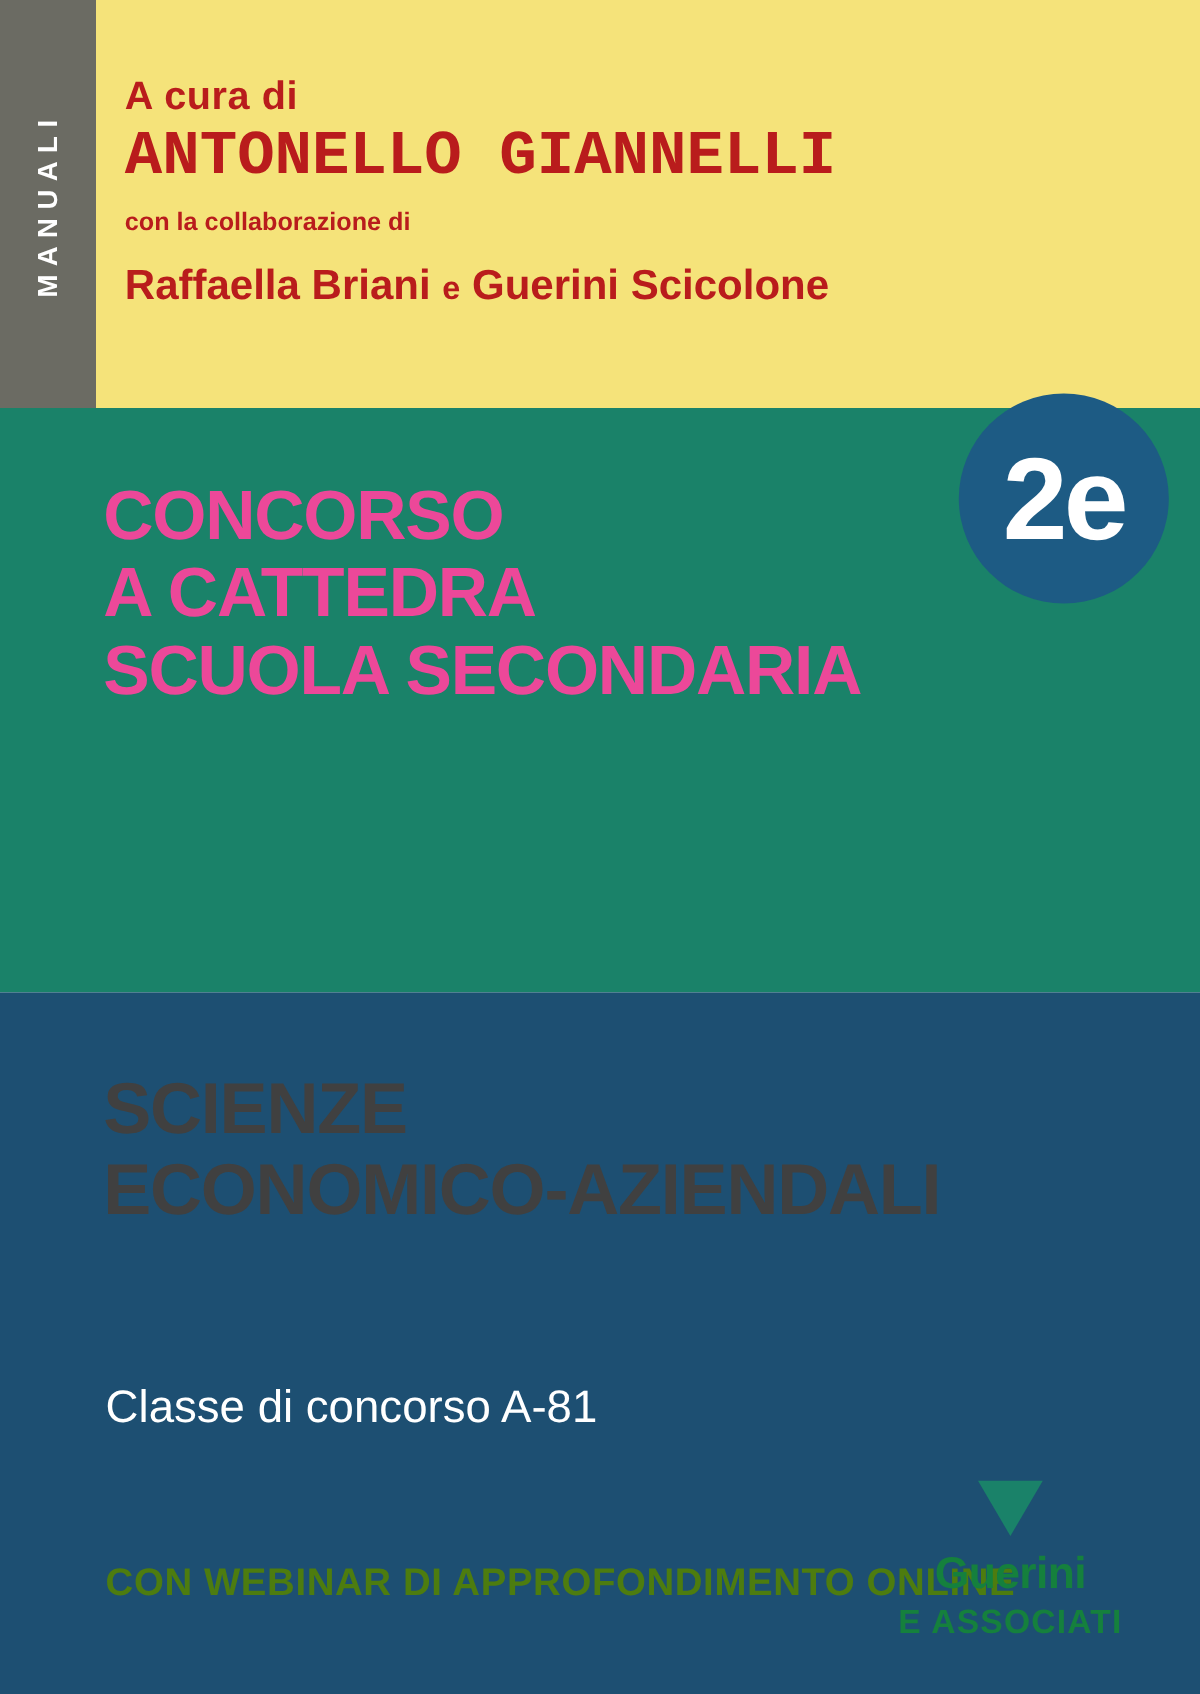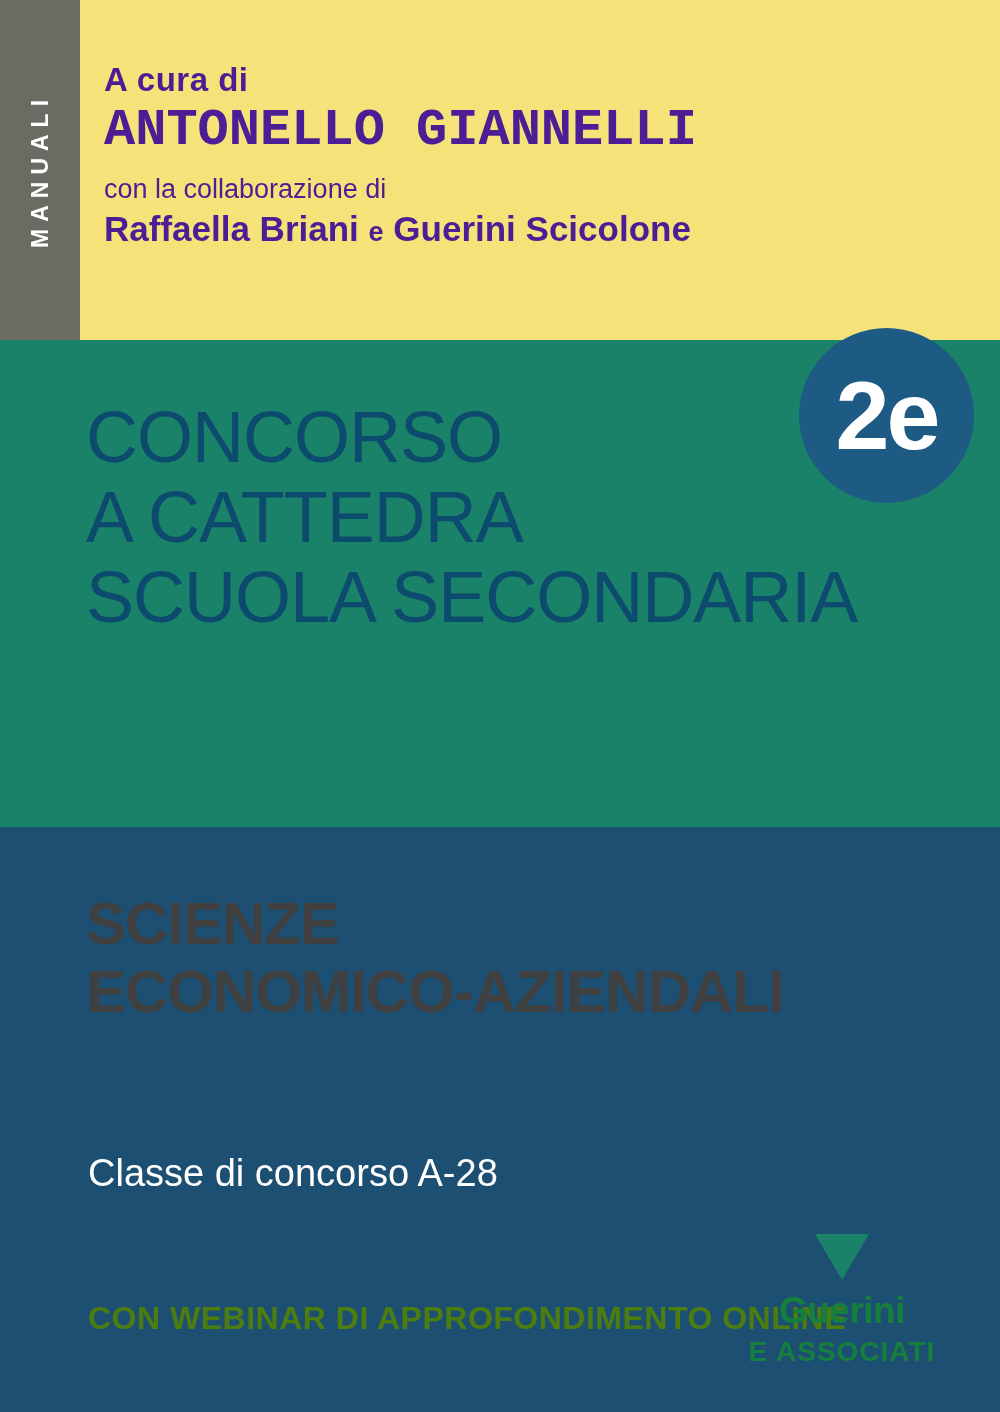--- a/index.html
+++ b/index.html
@@ -46,43 +46,43 @@
     align-items: center;
     justify-content: center;
     writing-mode: vertical-rl;
     transform: rotate(180deg);
   }
   .editor-block {
     position: absolute;
     left: 104px;
     top: 62px;
     width: 860px;
-    color: #4c1d95;
+    color: #b91c1c;
   }
   .editor-pre {
     font-size: 33px;
     font-weight: bold;
     letter-spacing: 0.5px;
     line-height: 1.1;
     margin-bottom: 6px;
   }
   .editor-name {
     font-size: 52px;
     font-weight: bold;
     letter-spacing: 0px;
     line-height: 1.05;
     margin-bottom: 14px;
     white-space: nowrap;
     font-family: Liberation Mono, monospace;
   }
   .collab-pre {
-    font-size: 27px;
-    font-weight: normal;
+    font-size: 21px;
+    font-weight: bold;
     line-height: 1.2;
-    margin-bottom: 4px;
+    margin-bottom: 20px;
   }
   .collab-names {
     font-size: 35px;
     font-weight: bold;
     line-height: 1.15;
     white-space: nowrap;
   }
   .collab-names .small-e {
     font-size: 27px;
     font-weight: bold;
@@ -94,23 +94,23 @@
     left: 0; top: 340px;
     width: 1000px;
     height: 487px;
     background: #1a8269;
   }
   .main-title {
     position: absolute;
     left: 86px;
     top: 398px;
     width: 880px;
-    color: #0c4a6e;
-    font-size: 72px;
-    font-weight: normal;
+    color: #ec4899;
+    font-size: 58px;
+    font-weight: bold;
     line-height: 1.11;
     letter-spacing: -1px;
     text-transform: uppercase;
   }
   .main-title div { white-space: nowrap; }
 
   
   .edition-badge {
     position: absolute;
     right: 26px;
@@ -225,21 +225,21 @@
     <div>SCUOLA SECONDARIA</div>
   </div>
 
   <div class="edition-badge">2e</div>
 
   <div class="band-blue"></div>
   <div class="subject">
     <div>SCIENZE</div>
     <div>ECONOMICO-AZIENDALI</div>
   </div>
-  <div class="class-code">Classe di concorso A-28</div>
+  <div class="class-code">Classe di concorso A-81</div>
   <div class="webinar">CON WEBINAR DI APPROFONDIMENTO ONLINE</div>
 
   <div class="publisher">
     <div class="publisher-mark"></div>
     <div class="publisher-name">Guerini</div>
     <div class="publisher-sub">E ASSOCIATI</div>
   </div>
 
 </div>
 

